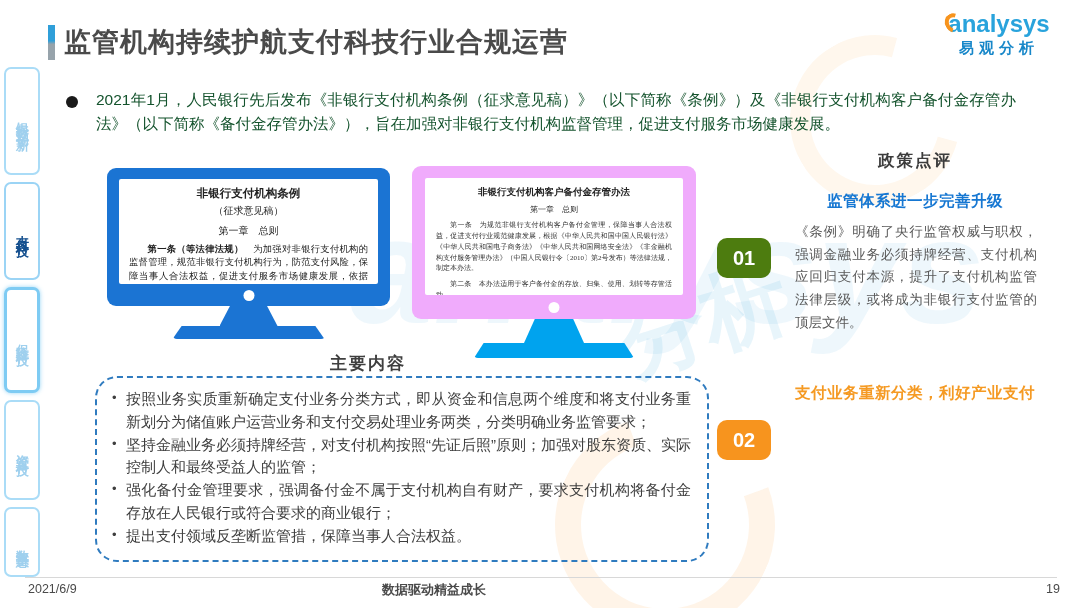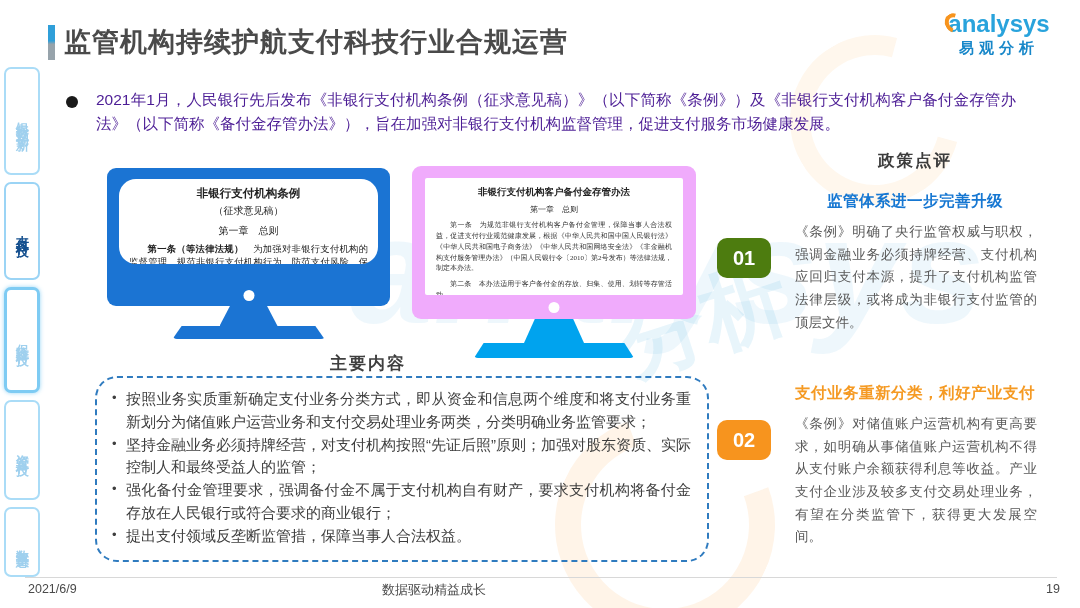--- a/index.html
+++ b/index.html
@@ -41,36 +41,36 @@
                    letter-spacing:3px; color:#9fd0ee; font-weight:bold; }
   .side-tab.active { border-color:#9bd4f5; }
   .side-tab.active span { color:#15508f; }
   .side-tab.glow { border:3px solid #7ecbf3; box-shadow:0 0 4px rgba(126,203,243,.8); }
   .t1{height:108px;} .t2{height:98px;} .t3{height:106px;} .t4{height:100px;} .t5{height:70px;}
   .t5 span{letter-spacing:1px;}
 
   
   .intro { left:66px; top:88px; width:950px; display:flex; }
   .intro-dot { width:12px; height:12px; border-radius:50%; background:#1a1a1a; margin:8px 18px 0 0; flex:none; }
-  .intro p { font-size:15.5px; line-height:1.55; color:#4c1d95; text-align:justify; }
+  .intro p { font-size:15.5px; line-height:1.55; color:#14532d; text-align:justify; }
 
   
   .monitor { display:flex; flex-direction:column; align-items:center; }
   .mframe { width:100%; border-radius:9px; position:relative; }
   .mscreen { background:#ffffff; border-radius:2px; overflow:hidden;
              font-family:"Liberation Serif","DejaVu Serif",serif; color:#222; }
   .cam-dot { position:absolute; left:50%; transform:translateX(-50%); width:11px; height:11px;
              border-radius:50%; background:#ffffff; }
   .mneck { clip-path:polygon(18% 0, 82% 0, 100% 100%, 0 100%); }
   .mbase { clip-path:polygon(6% 0, 94% 0, 100% 100%, 0 100%); border-radius:4px; }
 
   .m1 { left:107px; top:168px; width:283px; }
   .m1 .mframe { height:138px; background:#1b74d3; padding:11px 12px 22px; }
   .m1 .cam-dot { bottom:5px; }
-  .m1 .mscreen { height:85px; padding:7px 10px;border-radius:17px; }
+  .m1 .mscreen { height:105px; padding:7px 10px; }
   .m1 .mneck { width:58px; height:20px; background:#1b74d3; }
   .m1 .mbase { width:152px; height:13px; background:#1b74d3; }
 
   .m2 { left:412px; top:166px; width:284px; }
   .m2 .mframe { height:153px; background:#f0abfc; padding:12px 13px 24px; }
   .m2 .cam-dot { bottom:6px; }
   .m2 .mscreen { height:117px; padding:8px 11px; }
   .m2 .mneck { width:60px; height:24px; background:#00a3ee; }
   .m2 .mbase { width:160px; height:15px; background:#00a3ee; }
 
@@ -104,21 +104,21 @@
   .cm-body1 { top:221px; }
   .cm-body2 { top:413px; }
   .badge { width:54px; height:40px; border-radius:10px; color:#ffffff; font-size:20px; font-weight:bold;
            display:flex; align-items:center; justify-content:center; }
   .badge1 { left:717px; top:238px; background:#4d7c0f; }
   .badge2 { left:717px; top:420px; background:#f7941e; }
 
   
   .footer-line { left:25px; top:577px; width:1032px; border-top:1px solid #d8d8d8; }
   .footer-date { left:28px; top:582px; font-size:12.5px; color:#4a4a4a; }
-  .footer-center { left:0; top:581px; width:868px; text-align:center; font-size:13px; color:#4a4a4a; }
+  .footer-center { left:0; top:581px; width:868px; text-align:center; font-size:13px; color:#4a4a4a;font-weight:bold; }
   .footer-page { right:20px; top:582px; font-size:12.5px; color:#4a4a4a; }
 </style>
 </head>
 <body>
 
 <div id="slide">
 
   <div class="wm wm-brand">analysys</div>
   <div class="wm wm-cn">分析</div>
   <div class="wm wm-arc1"></div>
@@ -197,20 +197,19 @@
   </div>
 
   <div class="z cm-heading">政策点评</div>
 
   <div class="z badge badge1">01</div>
   <div class="z cm-body cm-body1">《条例》明确了央行监管权威与职权，强调金融业务必须持牌经营、支付机构应回归支付本源，提升了支付机构监管法律层级，或将成为非银行支付监管的顶层文件。</div>
   <div class="z cm-title cm-title1">监管体系进一步完善升级</div>
 
   <div class="z badge badge2">02</div>
   <div class="z cm-title cm-title2">支付业务重新分类，利好产业支付</div>
-  <div class="z cm-body cm-body2">《条例》对储值账户运营机构有更高要求，如明确从事储值账户运营机构不得从支付账户余额获得利息等收益。产业支付企业涉及较多支付交易处理业务，有望在分类监管下，获得更大发展空间。</div>
 
   <div class="z footer-line"></div>
   <div class="z footer-date">2021/6/9</div>
   <div class="z footer-center">数据驱动精益成长</div>
   <div class="z footer-page">19</div>
 
 </div>
 
 </body></html>

